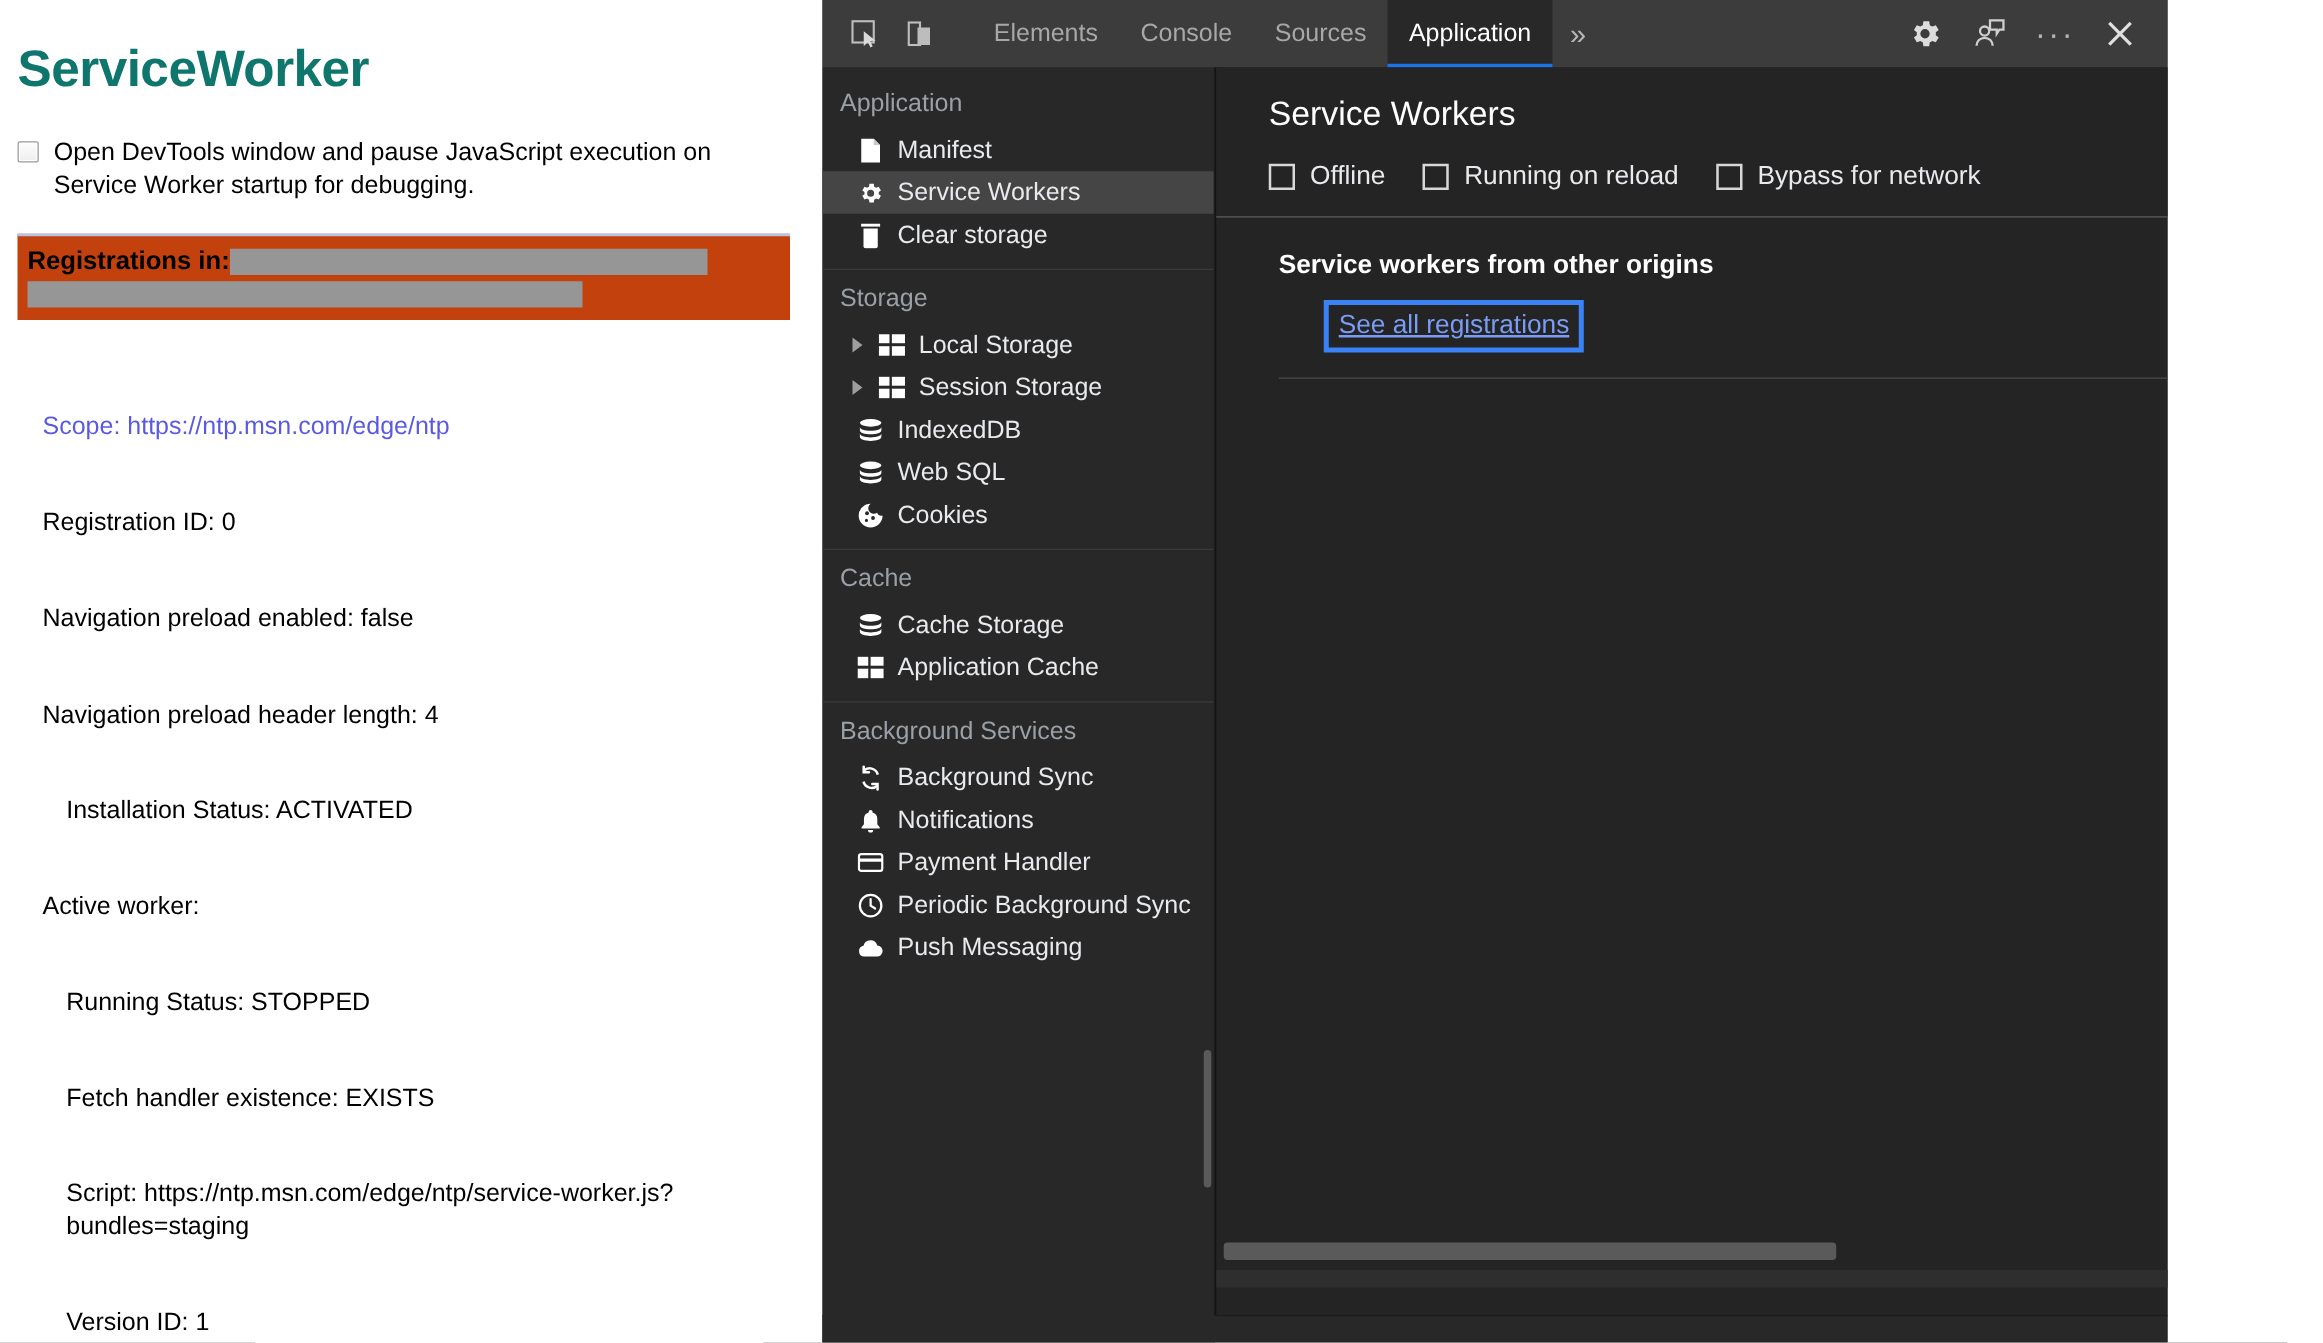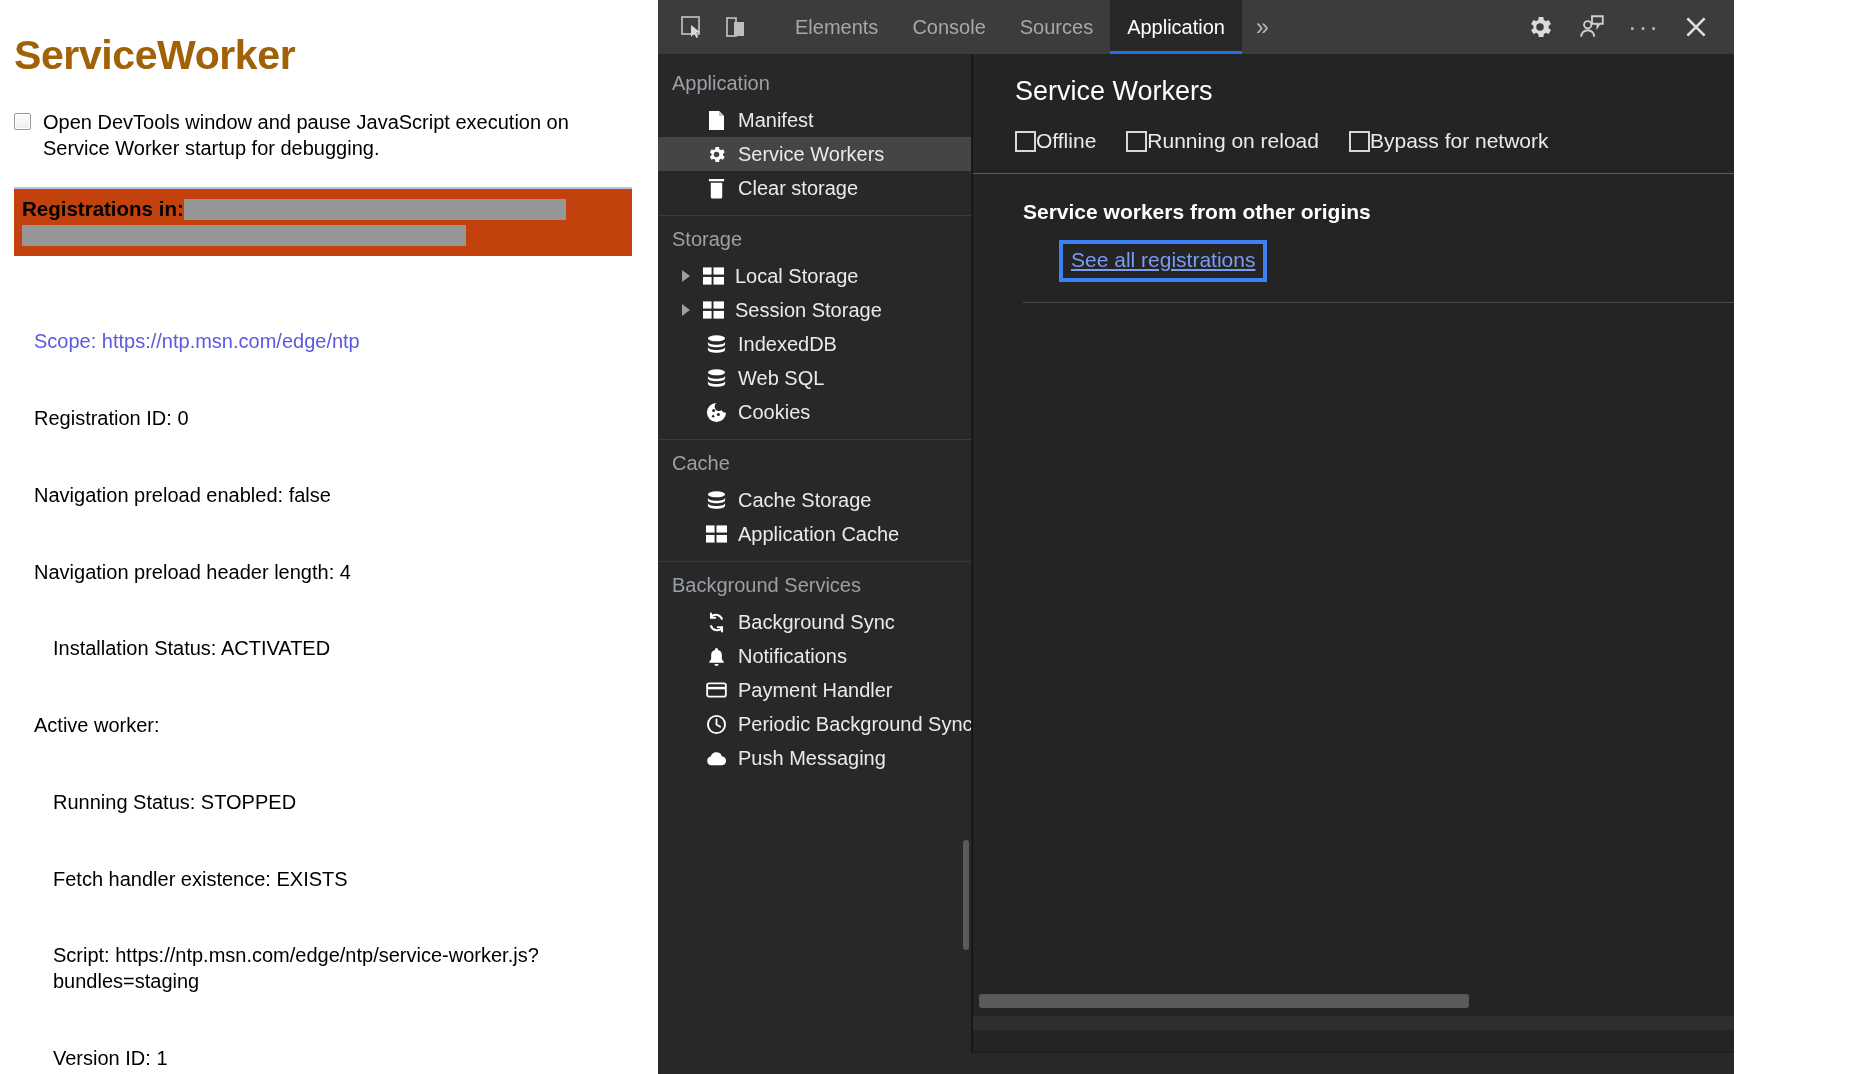--- a/index.html
+++ b/index.html
@@ -17,21 +17,21 @@
     width: 658px; height: 1074px;
     background: #ffffff;
     overflow: hidden;
     position: relative;
     padding: 0;
   }
   .page-inner { padding: 18px 14px 0 14px; }
   .page-title {
     font-size: 41px;
     font-weight: bold;
-    color: #a16207;
+    color: #0f766e;
     margin: 14px 0 30px 0;
     letter-spacing: -0.4px;
   }
   .debug-row {
     display: flex;
     align-items: flex-start;
     gap: 12px;
     margin: 0 0 26px 0;
   }
   .cb {
@@ -163,21 +163,21 @@
     padding: 8px 0 8px 14px;
   }
   .sb-sep {
     height: 1px; background: #3a3a38;
     margin: 10px 0 4px 0;
   }
   .sb-item {
     display: flex;
     align-items: center;
     height: 34px;
-    padding-left: 48px;
+    padding-left: 28px;
     gap: 11px;
     color: #e8eaed;
     font-size: 20px;
     white-space: nowrap;
   }
   .sb-item.selected { background: #454545; }
   .sb-item .sb-ico {
     width: 21px; height: 21px;
     display: flex; align-items: center; justify-content: center;
     flex: 0 0 auto;
@@ -220,21 +220,21 @@
     color: #ffffff;
     margin-bottom: 22px;
   }
   .sw-checks {
     display: flex;
     align-items: center;
     gap: 30px;
     padding-bottom: 20px;
   }
   .sw-check {
-    display: flex; align-items: center; 
+    display: flex; align-items: center; gap: 12px;
     color: #e8eaed; font-size: 21px;
     white-space: nowrap;
   }
   .sw-box {
     width: 21px; height: 21px;
     border: 2px solid #d8d8d8;
     background: transparent;
     flex: 0 0 auto;
   }
   .divider { height: 1px; background: #5c5c5c; }

